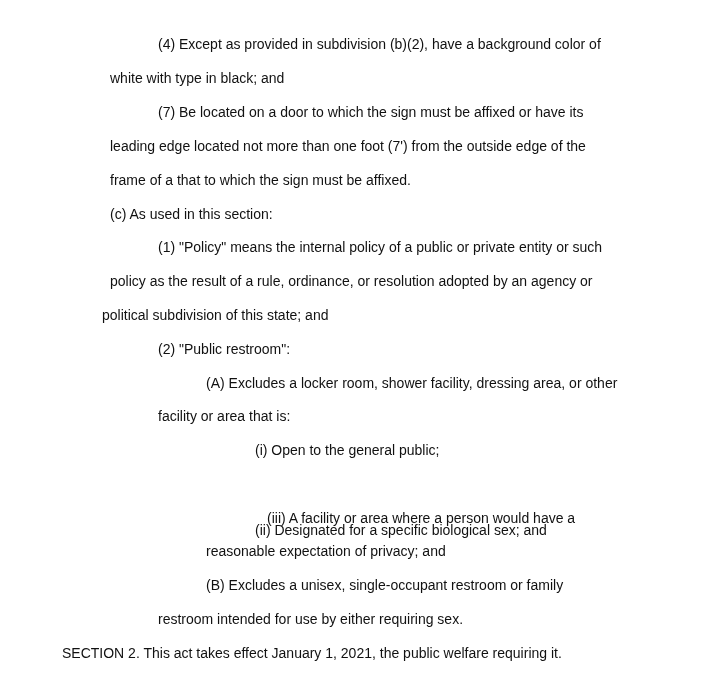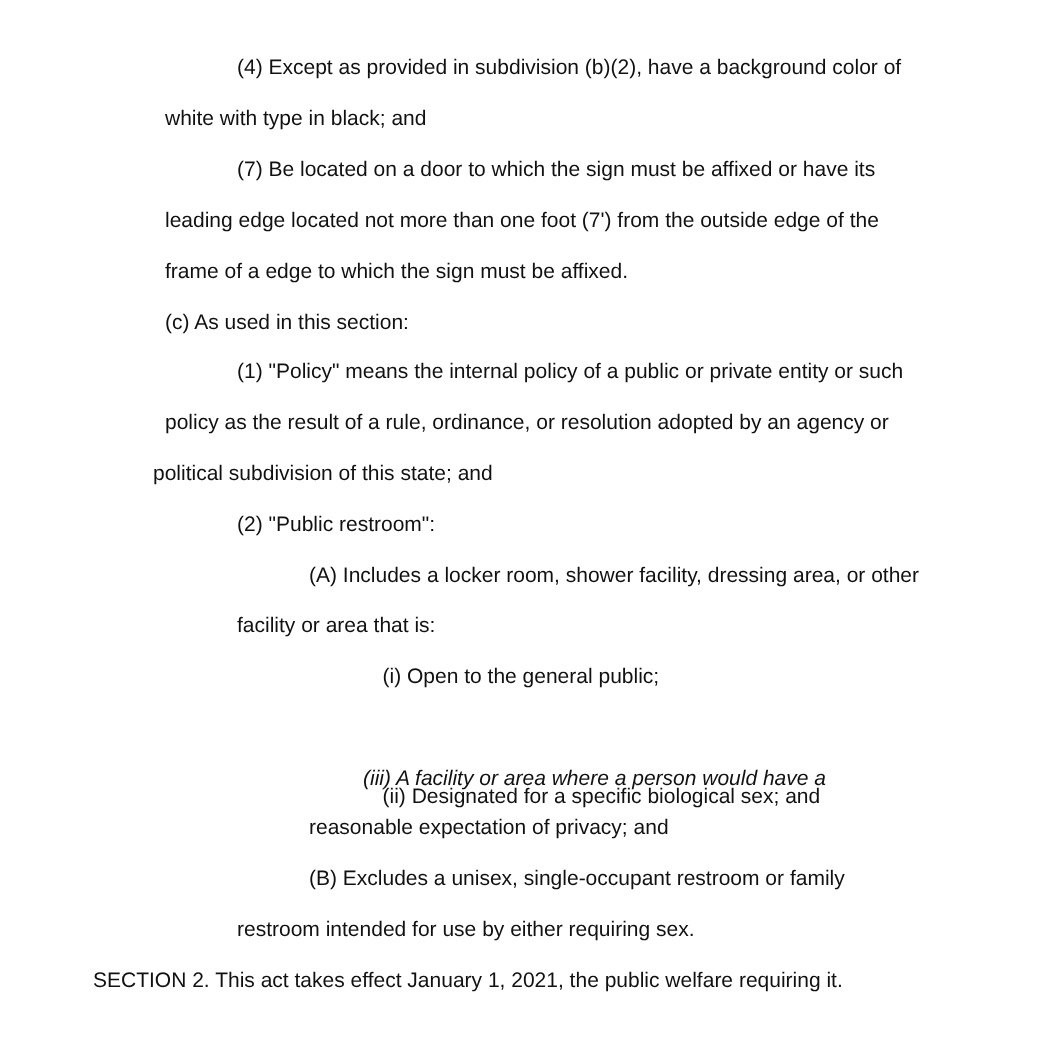--- a/index.html
+++ b/index.html
@@ -10,28 +10,28 @@
     .line { position: absolute; white-space: nowrap; line-height: 18px; }
   </style>
 </head>
 <body>
 
 <div id="doc">
     <div class="line" style="left: 158px; top: 35px;">(4)  Except as provided in subdivision (b)(2), have a background color of</div>
     <div class="line" style="left: 110px; top: 69px;">white with type in black; and</div>
     <div class="line" style="left: 158px; top: 103px;">(7)  Be located on a door to which the sign must be affixed or have its</div>
     <div class="line" style="left: 110px; top: 137px;">leading edge located not more than one foot (7') from the outside edge of the</div>
-    <div class="line" style="left: 110px; top: 171px;">frame of a edge to which the sign must be affixed.</div>
+    <div class="line" style="left: 110px; top: 171px;">frame of a that to which the sign must be affixed.</div>
     <div class="line" style="left: 110px; top: 205px;">(c)  As used in this section:</div>
     <div class="line" style="left: 158px; top: 238px;">(1)  "Policy" means the internal policy of a public or private entity or such</div>
     <div class="line" style="left: 110px; top: 272px;">policy as the result of a rule, ordinance, or resolution adopted by an agency or</div>
     <div class="line" style="left: 102px; top: 306px;">political subdivision of this state; and</div>
     <div class="line" style="left: 158px; top: 340px;">(2)  "Public restroom":</div>
-    <div class="line" style="left: 206px; top: 374px;">(A)  Includes a locker room, shower facility, dressing area, or other</div>
+    <div class="line" style="left: 206px; top: 374px;">(A)  Excludes a locker room, shower facility, dressing area, or other</div>
     <div class="line" style="left: 158px; top: 407px;">facility or area that is:</div>
     <div class="line" style="left: 255px; top: 441px;">(i)  Open to the general public;</div>
     <div class="line" style="left: 255px; top: 475px; margin-top: 46px;">(ii)  Designated for a specific biological sex; and</div>
-    <div class="line" style="left: 242px; top: 509px; font-style: italic;">(iii)  A facility or area where a person would have a</div>
+    <div class="line" style="left: 267px; top: 509px;">(iii)  A facility or area where a person would have a</div>
     <div class="line" style="left: 206px; top: 542px;">reasonable expectation of privacy; and</div>
     <div class="line" style="left: 206px; top: 576px;">(B)  Excludes a unisex, single-occupant restroom or family</div>
     <div class="line" style="left: 158px; top: 610px;">restroom intended for use by either requiring sex.</div>
     <div class="line" style="left: 62px; top: 644px;">SECTION 2.  This act takes effect January 1, 2021, the public welfare requiring it.</div>
   </div>
 
 </body></html>

